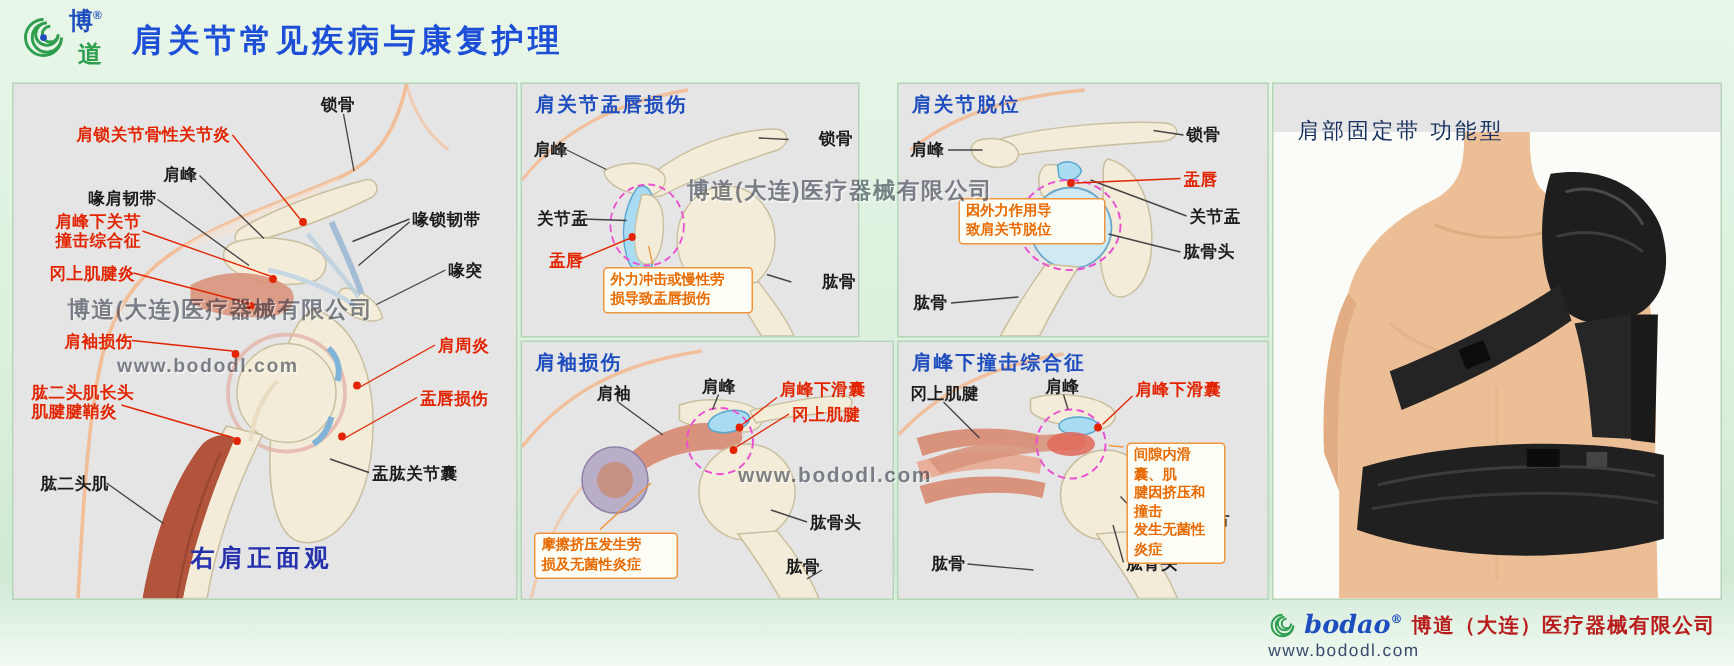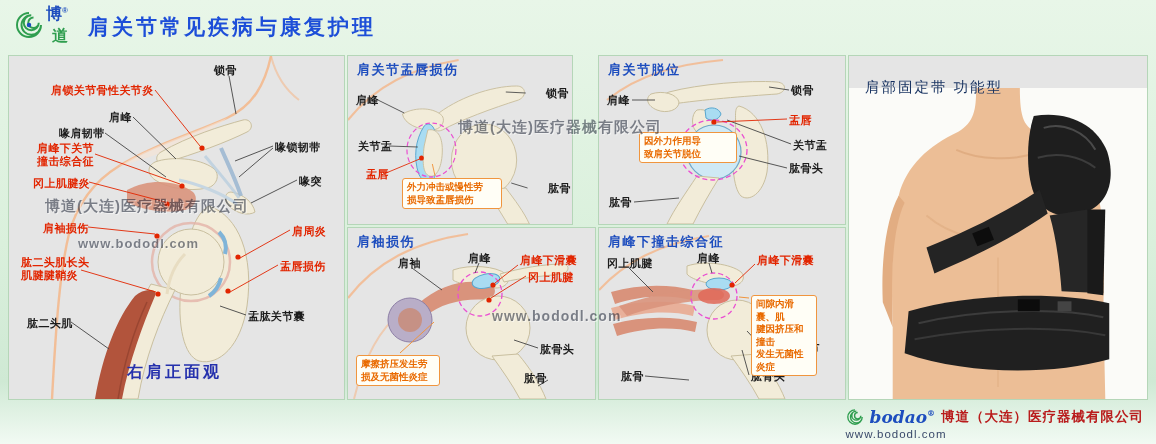--- a/index.html
+++ b/index.html
@@ -214,21 +214,21 @@
     <path class="lead-r" d="M178,48 L143,70"></path>
       <circle class="dot" cx="141" cy="72" r="2.6"></circle>
     <path class="lead-o" d="M52,125 L86,94"></path>
   </svg>
   <div class="lbl" style="left:50px;top:29px">肩袖</div>
   <div class="lbl" style="left:120px;top:24px">肩峰</div>
   <div class="lbl red" style="left:172px;top:26px">肩峰下滑囊</div>
   <div class="lbl red" style="left:180px;top:43px">冈上肌腱</div>
   <div class="lbl" style="left:192px;top:115px">肱骨头</div>
   <div class="lbl" style="left:176px;top:144px">肱骨</div>
-  <div class="note" style="left:8px;top:127px;width:84px">摩擦挤压发生劳
+  <div class="note" style="left:8px;top:127px;width:96px">摩擦挤压发生劳
 损及无菌性炎症</div>
 </section>
 
 <section class="panel" id="p4">
   <h2 class="ptitle">肩峰下撞击综合征</h2>
   <svg class="art" viewBox="0 0 246 171" preserveAspectRatio="none">
     <path d="M0,62 C26,34 60,16 110,8" stroke="#f3b98e" stroke-width="2.2" fill="none" opacity=".85"></path>
     <path d="M12,64 C40,56 70,56 94,62 L92,72 C68,66 40,68 16,76 Z" fill="#d9937c"></path>
     <path d="M12,80 C40,72 72,72 96,78 L94,88 C70,82 42,84 16,92 Z" fill="#e8b09a"></path>
     <path d="M14,96 C42,88 74,88 98,94 L96,104 C72,98 44,100 18,108 Z" fill="#d9937c"></path>

